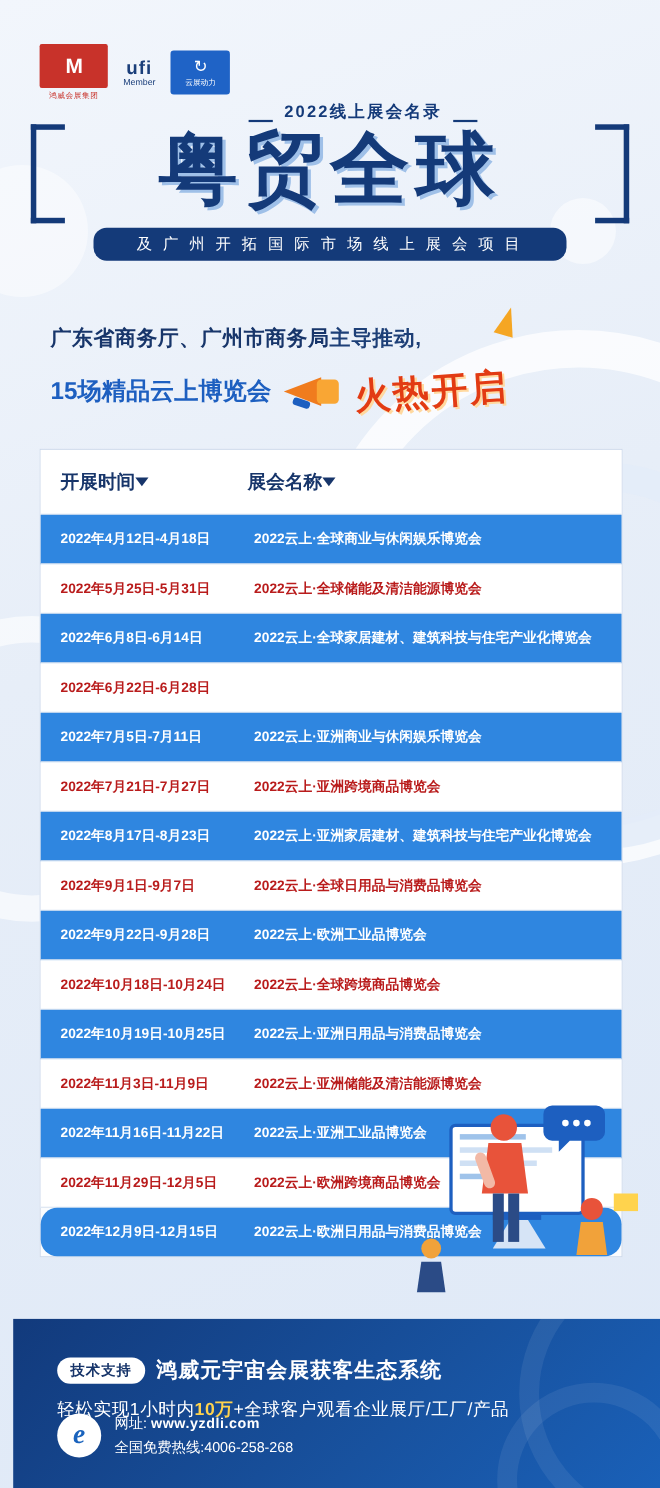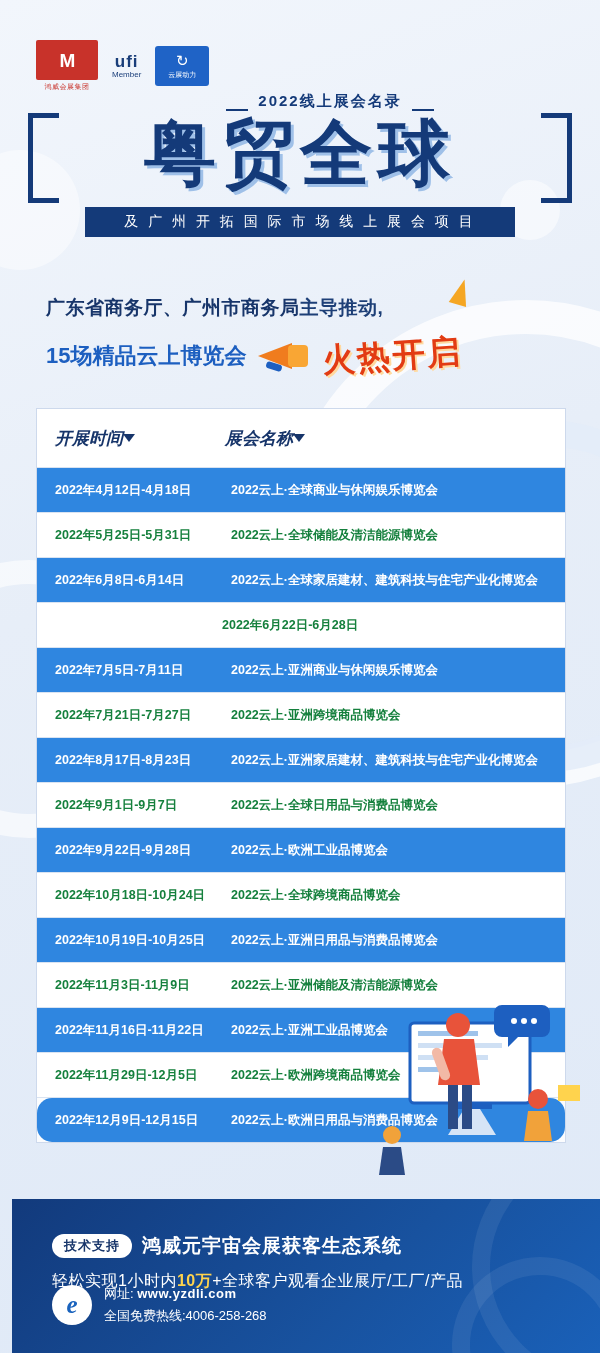--- a/index.html
+++ b/index.html
@@ -187,20 +187,21 @@
     margin: 10px auto 0;
     width: 430px;
     height: 30px;
     background: #143a79;
     color: #ffffff;
     font-size: 14px;
     letter-spacing: 3px;
     display: flex;
     align-items: center;
     justify-content: center;
+    border-radius: 12px;
   }
 
   
   .promo {
     position: absolute;
     top: 295px;
     left: 46px;
     width: 520px;
     z-index: 6;
   }
@@ -290,21 +291,20 @@
     background: #ffffff;
     border-bottom: 1px solid #d8e2f0;
   }
   .th {
     font-size: 17px;
     font-weight: bold;
     color: #17356a;
     display: flex;
     align-items: center;
     gap: 0;
-    font-style: italic;
   }
   .th.c1 { width: 170px; }
   .th.c2 { flex: 1; text-align: right; }
   .caret {
     width: 0; height: 0;
     border-left: 6px solid transparent;
     border-right: 6px solid transparent;
     border-top: 8px solid #17356a;
   }
   .row {
@@ -315,22 +315,21 @@
     font-size: 12.5px;
     border-bottom: 1px solid #d9e3f1;
   }
   .row:last-child { border-bottom: none; border-radius: 15px; }
   .row.odd {
     background: #2f86e0;
     color: #ffffff;
   }
   .row.even {
     background: rgba(255,255,255,.92);
-    color: #15803d;
-    justify-content: center;
+    color: #b91c1c;
   }
   .cell.date {
     width: 170px;
     font-weight: bold;
     padding-right: 6px;
   }
   .cell.name {
     flex: 1;
     padding-right: 12px;
     font-weight: bold;

